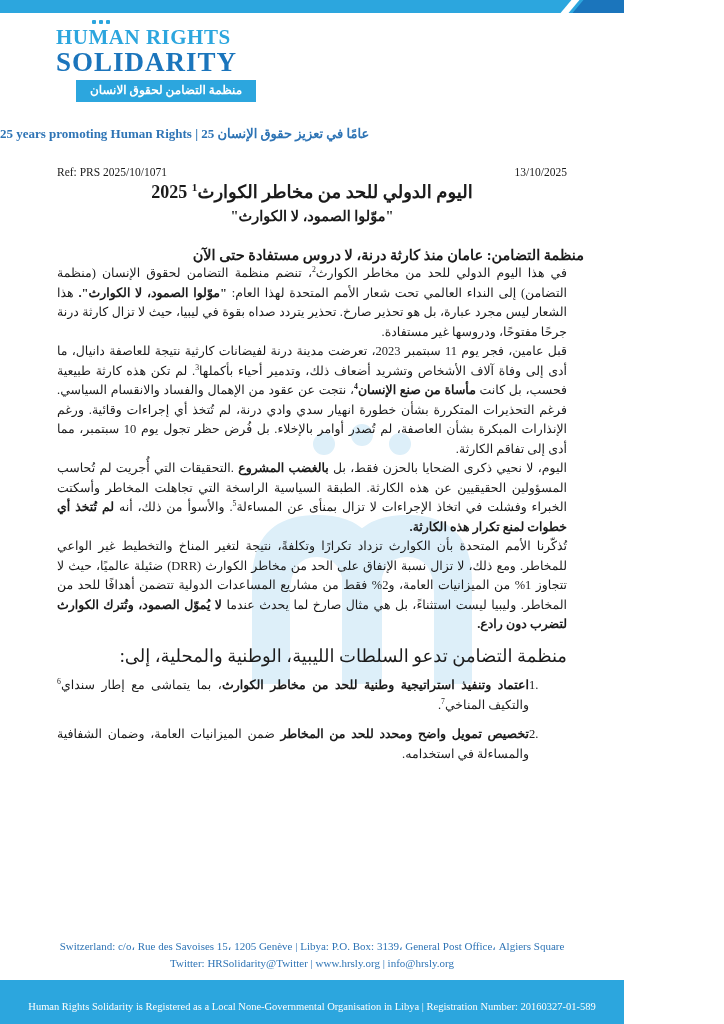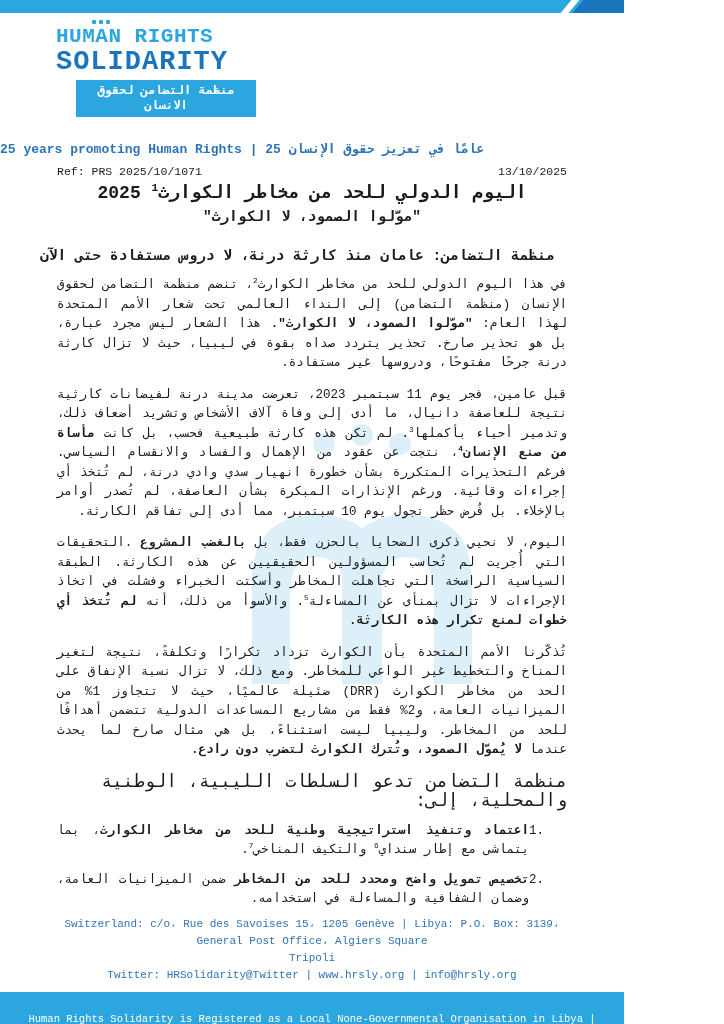--- a/index.html
+++ b/index.html
@@ -1,41 +1,41 @@
 <!DOCTYPE html>
 <html lang="en" style="--light_blue: #2CA6DE; --dark_blue: #1B75BC; --footer_blue: #2E74B5; --text: #1b1b1b;"><head>
 <meta charset="utf-8">
 <style>
   html,body{margin:0;padding:0;background:#fff;}
   .page{
     width:624px;height:1024px;position:relative;overflow:hidden;
     display:flex;flex-direction:column;background:#fff;
-    font-family:Liberation Mono, monospace;color:#1b1b1b;
+    font-family:Liberation Serif, serif;color:#1b1b1b;
   }
   
   .topbar{height:13px;background:var(--light_blue);position:relative;flex:0 0 auto;}
   .topbar .dark-seg{position:absolute;top:0;left:578px;width:62px;height:13px;background:var(--dark_blue);transform:skewX(-40deg);}
   .topbar .gap{position:absolute;top:0;width:8px;height:13px;background:#fff;transform:skewX(-40deg);}
   .topbar .g1{left:566px;} .topbar .g2{left:644px;}
   
   .logo{margin:13px 0 0 56px;width:200px;position:relative;z-index:1;}
   .logo .l1{color:var(--light_blue);font-weight:bold;font-size:21px;line-height:1.05;letter-spacing:.5px;white-space:nowrap;}
   .logo .dots{position:absolute;top:-6px;left:36px;display:flex;gap:3px;}
   .logo .dots i{width:4px;height:4px;border-radius:1px;background:var(--light_blue);display:block;}
   .logo .l2{color:var(--dark_blue);font-weight:bold;font-size:27px;line-height:1.05;letter-spacing:1px;white-space:nowrap;}
   .logo .banner{margin-top:4px;background:var(--light_blue);color:#fff;font-size:12px;font-weight:bold;text-align:center;padding:3px 0 4px;direction:rtl;margin-left:20px;}
   .tagline{text-align:left;color:var(--footer_blue);font-weight:bold;font-size:13px;margin-top:24px;z-index:1;}
-  .refrow{display:flex;justify-content:space-between;padding:0 57px;margin-top:8px;font-size:11.5px;z-index:1;}
+  .refrow{display:flex;justify-content:space-between;padding:0 57px;margin-top:24px;font-size:11.5px;z-index:1;}
   
   .title{direction:rtl;text-align:center;font-weight:bold;font-size:18px;margin-top:3px;z-index:1;}
   .subtitle{direction:rtl;text-align:center;font-weight:bold;font-size:14.5px;margin-top:5px;z-index:1;}
-  .heading{direction:rtl;text-align:left;font-weight:bold;font-size:14.5px;margin-top:22px;padding:0 40px;z-index:1;}
+  .heading{direction:rtl;text-align:right;font-weight:bold;font-size:14.5px;margin-top:22px;padding:0 40px;z-index:1;}
   
   .content{padding:0 57px;direction:rtl;z-index:1;}
-  .para{font-size:12.5px;line-height:19.5px;text-align:justify;margin-top:12px;}
+  .para{font-size:12.5px;line-height:19.5px;text-align:justify;}
   .call{font-size:18px;line-height:19.5px;text-align:right;margin-top:12px;}
   .demands{margin-top:2px;}
   .demand{display:flex;margin-top:10px;padding-right:12px;}
   .demand .num{width:26px;flex:0 0 auto;font-size:12.5px;line-height:19.5px;direction:ltr;text-align:left;}
   .demand .txt{flex:1;font-size:12.5px;line-height:19.5px;text-align:justify;}
   .b{font-weight:bold;}
   sup{font-size:.62em;line-height:0;}
   
   .watermark{position:absolute;top:422px;left:212px;width:300px;height:270px;z-index:0;}
   .watermark svg{width:100%;height:100%;fill:#DDEFF9;}
@@ -100,19 +100,18 @@
       </div>
       <div class="demand">
         <span class="num">2.</span>
         <div class="txt"><span class="b">تخصيص تمويل واضح ومحدد للحد من المخاطر</span><span> ضمن الميزانيات العامة، وضمان الشفافية والمساءلة في استخدامه.</span></div>
       </div>
     </div>
   </div>
 
   <div class="footer">
     <div>Switzerland: c/o، Rue des Savoises 15، 1205 Genève | Libya: P.O. Box: 3139، General Post Office، Algiers Square</div>
-    <div>Tripoli</div>
     <div>Twitter: HRSolidarity@Twitter | www.hrsly.org | info@hrsly.org</div>
   </div>
 
   <div class="bottombar">Human Rights Solidarity is Registered as a Local None-Governmental Organisation in Libya | Registration Number: 20160327-01-589</div>
 
 </div>
 
 </body></html>

